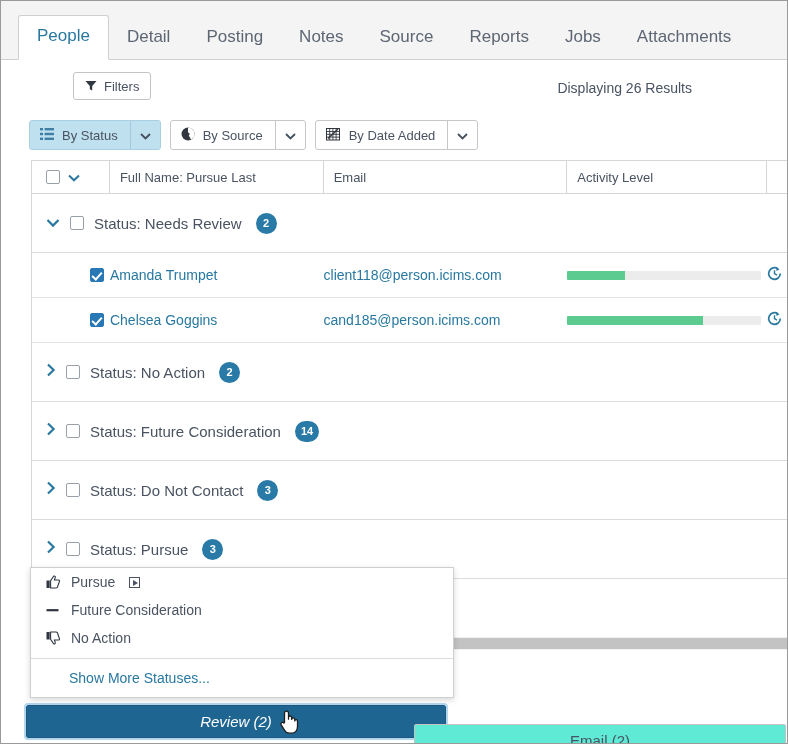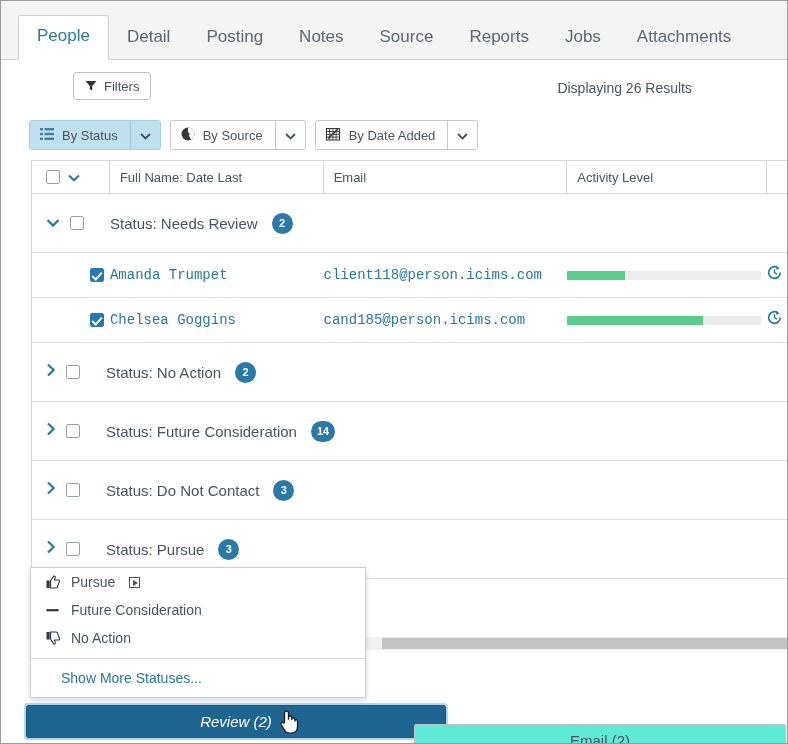--- a/index.html
+++ b/index.html
@@ -149,21 +149,21 @@
 
   .grouprow {
     display: flex;
     align-items: center;
     height: 59px;
     border-bottom: 1px solid #dcdcdc;
     padding-left: 14px;
     gap: 10px;
     cursor: pointer;
   }
-  .grouprow .glabel { font-size: 15px; color: #4a5361; margin-left: 16px; }
+  .grouprow .glabel { font-size: 15px; color: #4a5361; margin-left: 0; }
   .badge {
     display: inline-flex;
     align-items: center;
     justify-content: center;
     min-width: 21px;
     height: 21px;
     padding: 0 6px;
     border-radius: 11px;
     background: #2a7aa8;
     color: #ffffff;
@@ -171,21 +171,21 @@
     font-weight: bold;
     margin-left: 4px;
   }
 
   .datarow {
     display: flex;
     align-items: center;
     height: 45px;
     border-bottom: 1px solid #e4e4e4;
   }
-  .cell { display: flex; align-items: center; height: 45px; font-family: Liberation Mono, monospace; }
+  .cell { display: flex; align-items: center; height: 45px; }
   .cell.c0 { width: 78px; padding-left: 58px; }
   .cell.c1 { width: 214px; font-size: 14px; color: #2878a0; cursor: pointer; }
   .cell.c2 { width: 244px; font-size: 14px; color: #2878a0; cursor: pointer; }
   .cell.c3 { width: 200px; padding-right: 6px; }
   .cell.c4 { width: 21px; }
 
   .activity-track {
     width: 194px;
     height: 9px;
     background: #ececec;
@@ -222,21 +222,21 @@
     transform: rotate(42deg);
   }
 
   .chev { flex: none; cursor: pointer; }
 
   
   .menu {
     position: absolute;
     left: 29px;
     top: 566px;
-    width: 336px;
+    width: 424px;
     background: #ffffff;
     border: 1px solid #cfcfcf;
     box-shadow: 0 2px 6px rgba(0,0,0,0.16);
     z-index: 40;
   }
   .menu-item {
     display: flex;
     align-items: center;
     gap: 10px;
     height: 28px;
@@ -254,20 +254,21 @@
   }
   .menu-sep { height: 1px; background: #dcdcdc; margin: 6px 0 0 0; }
   .menu-more {
     height: 38px;
     display: flex;
     align-items: center;
     padding-left: 30px;
     font-size: 14px;
     color: #2878a0;
     cursor: pointer;
+    margin-left: 8px;
   }
   .submenu-arrow {
     display: inline-block;
     width: 11px; height: 11px;
     border: 1px solid #4a5361;
     position: relative;
     margin-left: 4px;
   }
   .submenu-arrow::after {
     content: "";
@@ -451,21 +452,21 @@
     <div class="thead">
       <div class="th c0">
         <span class="cb"></span>
         <span class="chev">
           <svg width="12" height="8" viewBox="0 0 12 8">
               <path d="M1 1.5 L6 6.3 L11 1.5" stroke="#2878a0" stroke-width="2" fill="none"></path>
             </svg>
         </span>
       </div>
       <div class="th c1">
-          <span>Full Name: Date Last</span>
+          <span>Full Name: Pursue Last</span>
         </div>
       <div class="th c2">
           <span>Email</span>
         </div>
       <div class="th c3">
           <span>Activity Level</span>
         </div>
       <div class="th c4"></div>
     </div>
 

